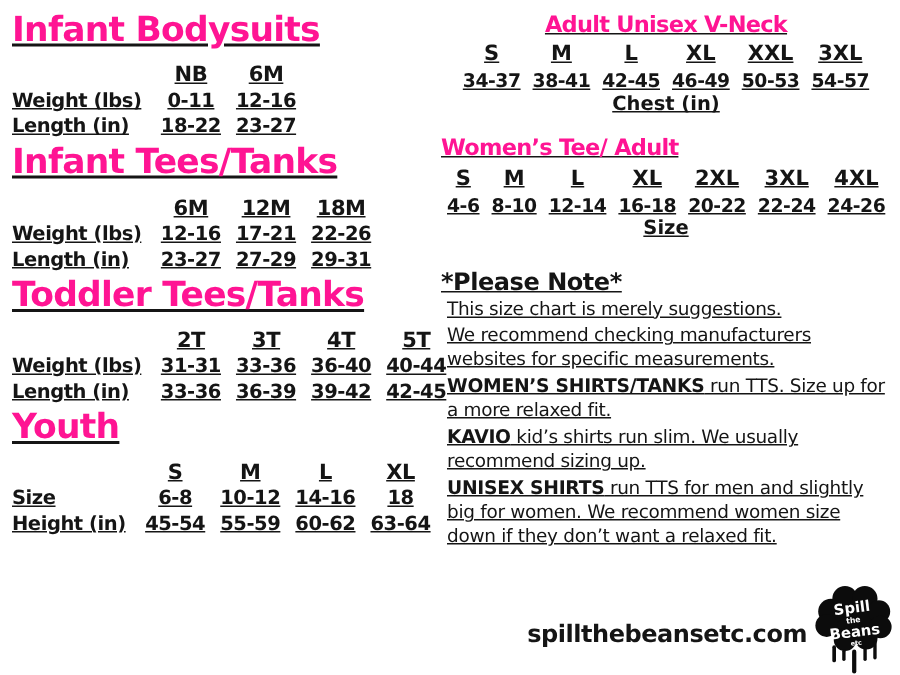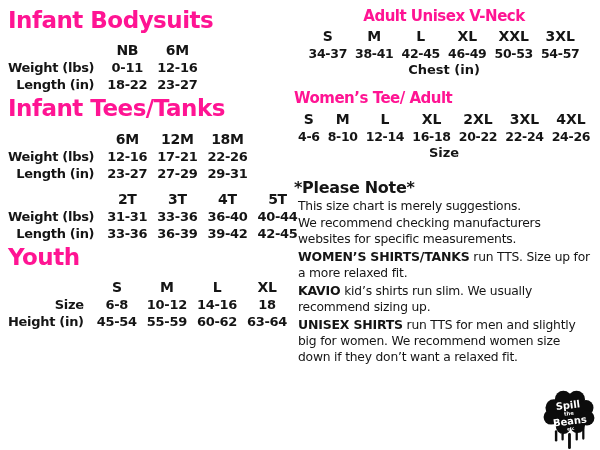--- a/index.html
+++ b/index.html
@@ -2,36 +2,36 @@
 <html style="--pink: #ff1493; --ink: #151515;"><head>
 <meta charset="utf-8">
 <style>
   :root { --pink:#ff1493; --ink:#151515; }
   * { box-sizing:border-box; }
   html,body { margin:0; padding:0; }
   body {
     width:600px; height:450px; background:#ffffff; overflow:hidden;
     font-family:"DejaVu Sans", "Liberation Sans", sans-serif; color:var(--ink);
   }
-  .page { display:flex; width:600px; height:450px; }
+  .page { display:flex; width:600px; height:450px;text-decoration:underline; }
   .col-left  { width:292px; padding:6px 0 0 8px; }
   .col-right { width:308px; padding:8px 6px 0 2px; position:relative; }
 
   
   .l-title {
     color:var(--pink); font-weight:bold; font-size:23px;
     letter-spacing:-0.5px; line-height:1.1; margin-top:3px; white-space:nowrap;
   }
   .l-title.first { margin-top:2px; }
   .size-table { border-collapse:collapse; margin-top:8px; }
   .size-table th, .size-table td {
     font-weight:bold; font-size:13px; letter-spacing:-0.3px;
     text-align:center; padding:1px 5px; white-space:nowrap; color:var(--ink);
   }
-  .size-table .lbl { text-align:right; padding-left:0; padding-right:8px; }
+  .size-table .lbl { text-align:left; padding-left:0; padding-right:8px; }
   .size-table th { font-size:14px; }
 
   
   .r-title {
     color:var(--pink); font-weight:bold; font-size:15px;
     letter-spacing:-0.5px; line-height:1.15; white-space:nowrap;
   }
   .r-title.centered { text-align:center; }
   .r-table { border-collapse:collapse; margin:2px auto 0 auto; }
   .r-table th, .r-table td {
@@ -99,20 +99,21 @@
       </tr>
       <tr>
         <td class="lbl">Length (in)</td>
         <td>23-27</td>
         <td>27-29</td>
         <td>29-31</td>
       </tr>
     </tbody>
       </table>
 
+    <div class="l-title">Toddler  Tees/Tanks</div>
     <table class="size-table">
       <tbody>
           <tr>
         <td class="lbl"></td>
         <th>2T</th>
         <th>3T</th>
         <th>4T</th>
         <th>5T</th>
       </tr>
       <tr>
@@ -218,20 +219,21 @@
     <div class="notes">
       <div class="notes-title">*Please Note*</div>
       <div class="note-item"><b></b><span>This size chart is merely suggestions.</span></div>
       <div class="note-item"><b></b><span>We recommend checking manufacturers websites for specific measurements.</span></div>
       <div class="note-item"><b>WOMEN’S SHIRTS/TANKS</b><span> run TTS. Size up for a more relaxed fit.</span></div>
       <div class="note-item"><b>KAVIO</b><span> kid’s shirts run slim. We usually recommend sizing up.</span></div>
       <div class="note-item"><b>UNISEX SHIRTS</b><span> run TTS for men and slightly big for women. We recommend women size down if they don’t want a relaxed fit.</span></div>
     </div>
 
     <div class="footer-row">
+      <div class="website">spillthebeansetc.com</div>
       <svg class="logo" viewBox="0 0 60 68" aria-hidden="true">
         <g fill="#0c0c0c">
           <circle cx="30" cy="27" r="17"></circle>
           <circle cx="14" cy="23" r="9"></circle>
           <circle cx="24" cy="14" r="9"></circle>
           <circle cx="38" cy="14" r="9"></circle>
           <circle cx="48" cy="23" r="8"></circle>
           <circle cx="49" cy="34" r="8"></circle>
           <circle cx="39" cy="42" r="8"></circle>
           <circle cx="24" cy="43" r="8"></circle>

